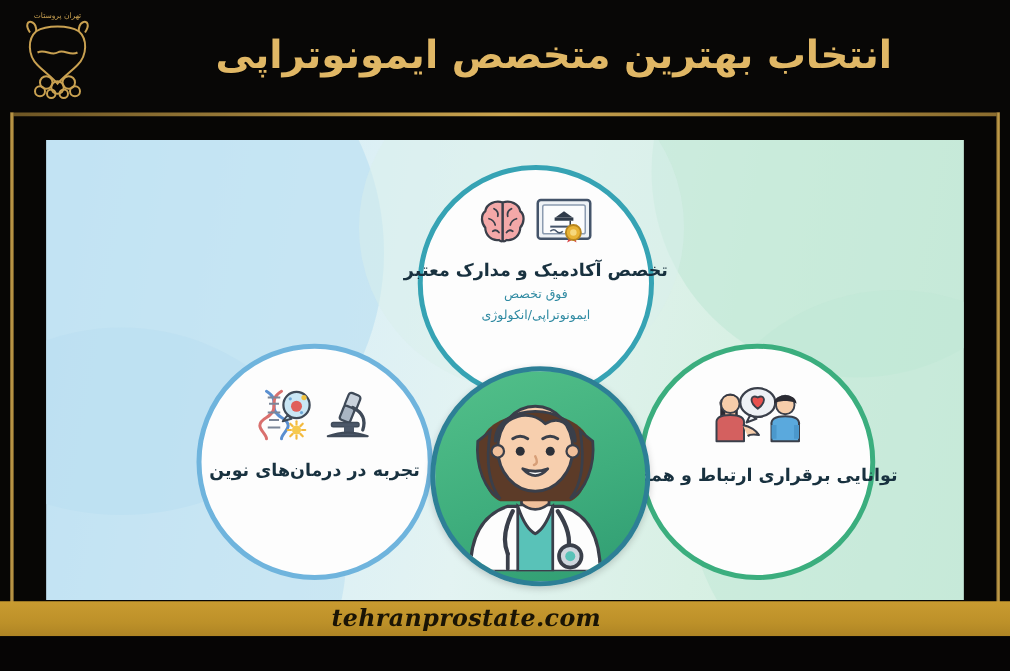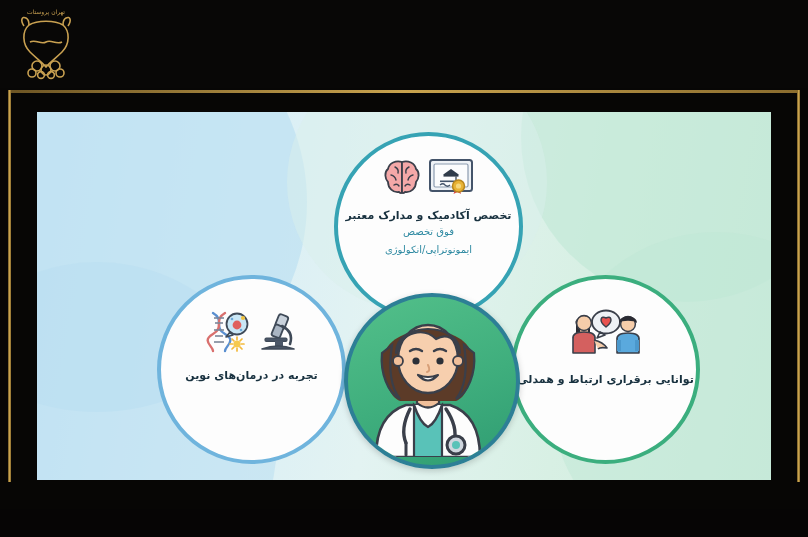--- a/index.html
+++ b/index.html
@@ -43,21 +43,21 @@
 
   
   .card{
     position:absolute;border-radius:50%;
     background:#fdfdfd;
     display:flex;flex-direction:column;align-items:center;justify-content:flex-start;
     text-align:center;direction:rtl;box-sizing:border-box;
   }
   .card .icons{display:flex;align-items:center;justify-content:center;gap:7px;}
   .card .c-title{
-    font-size:11px;font-weight:bold;color:#18313f;line-height:1.2;white-space:nowrap;
+    font-size:14px;font-weight:bold;color:#18313f;line-height:1.2;white-space:nowrap;
   }
   .card .c-sub{
     font-size:10px;color:#2c7f96;line-height:1.45;
   }
 
   
   .card-top{
     left:297px;top:20px;width:189px;height:189px;
     border:4px solid #36a3b4;padding-top:22px;
   }
@@ -122,20 +122,21 @@
           <circle cx="45" cy="62" r="5"></circle>
           <circle cx="22" cy="69" r="4"></circle>
           <circle cx="50" cy="69" r="4"></circle>
           <circle cx="31" cy="71" r="3.4"></circle>
           <circle cx="41" cy="71" r="3.4"></circle>
         </g>
         <text x="36" y="10" text-anchor="middle" fill="#c9a151" font-size="6" font-family="DejaVu Sans, sans-serif" direction="rtl">تهران پروستات</text>
       </svg>
     </div>
 
+    <div class="header-title">انتخاب بهترین متخصص ایمونوتراپی</div>
   </div>
 
   <div class="frame-line fl-top"></div>
   <div class="frame-line fl-left"></div>
   <div class="frame-line fl-right"></div>
 
   <div class="panel">
 
     <div class="blob blob-a"></div>
     <div class="blob blob-b"></div>
@@ -283,15 +284,18 @@
         <path d="M62 112 q-10 20 -4 34" fill="none" stroke="#3a3f4a" stroke-width="3.4" stroke-linecap="round"></path>
         <path d="M98 112 q12 18 8 32" fill="none" stroke="#3a3f4a" stroke-width="3.4" stroke-linecap="round"></path>
         <path d="M58 146 v12" stroke="#3a3f4a" stroke-width="3" stroke-linecap="round"></path>
         <circle cx="108" cy="148" r="9" fill="#cfd6de" stroke="#3a3f4a" stroke-width="3"></circle>
         <circle cx="108" cy="148" r="4" fill="#59c2b8"></circle>
       </svg>
     </div>
 
   </div>
 
+  <div class="footer-bar">
+    <span class="footer-text">tehranprostate.com</span>
+  </div>
   <div class="footer-black"></div>
 
 </div>
 
 </body></html>

